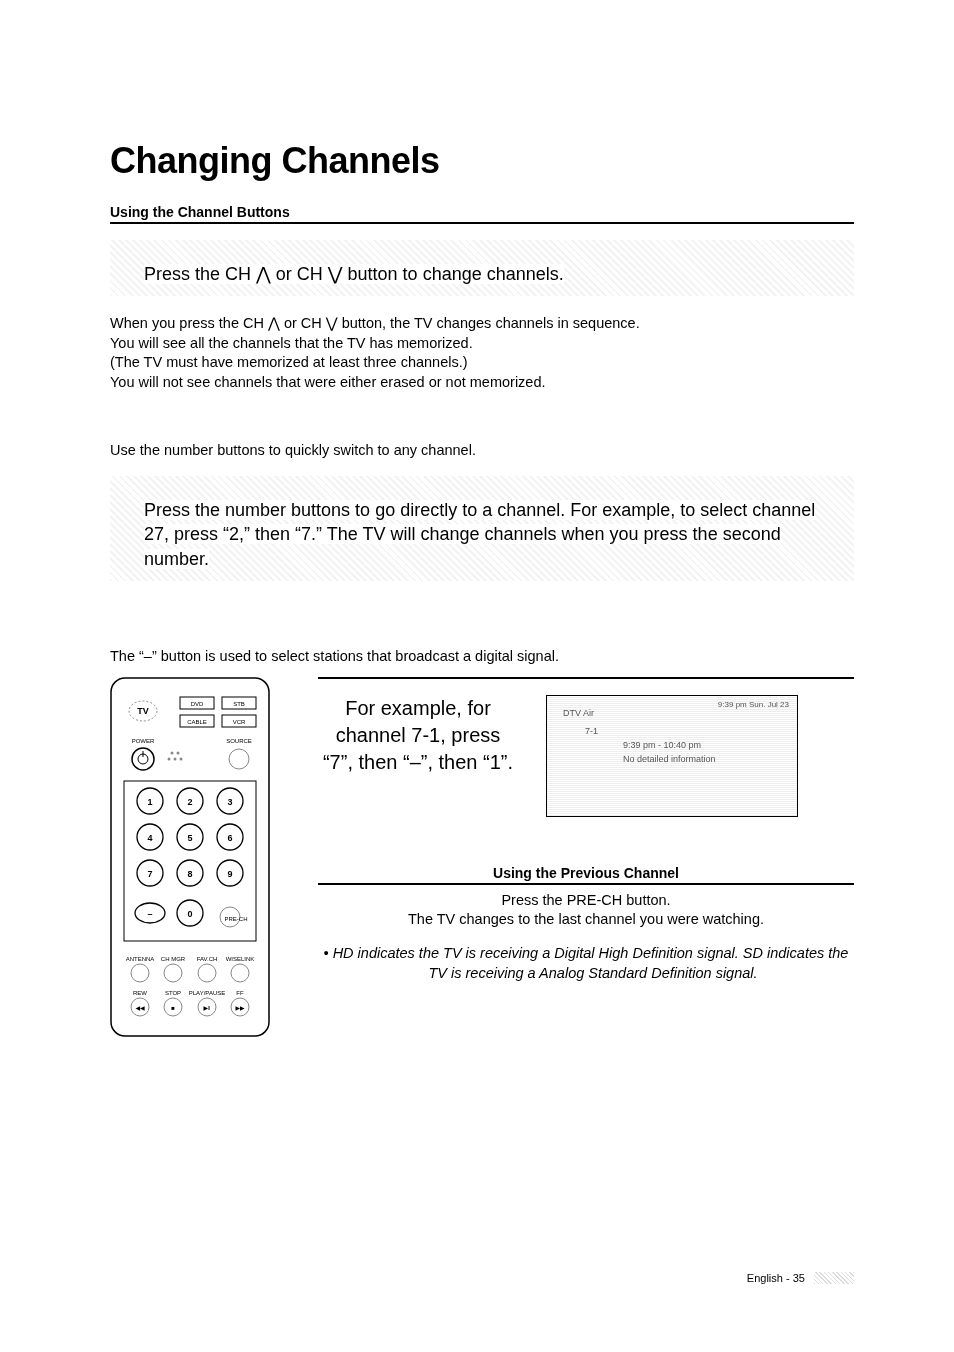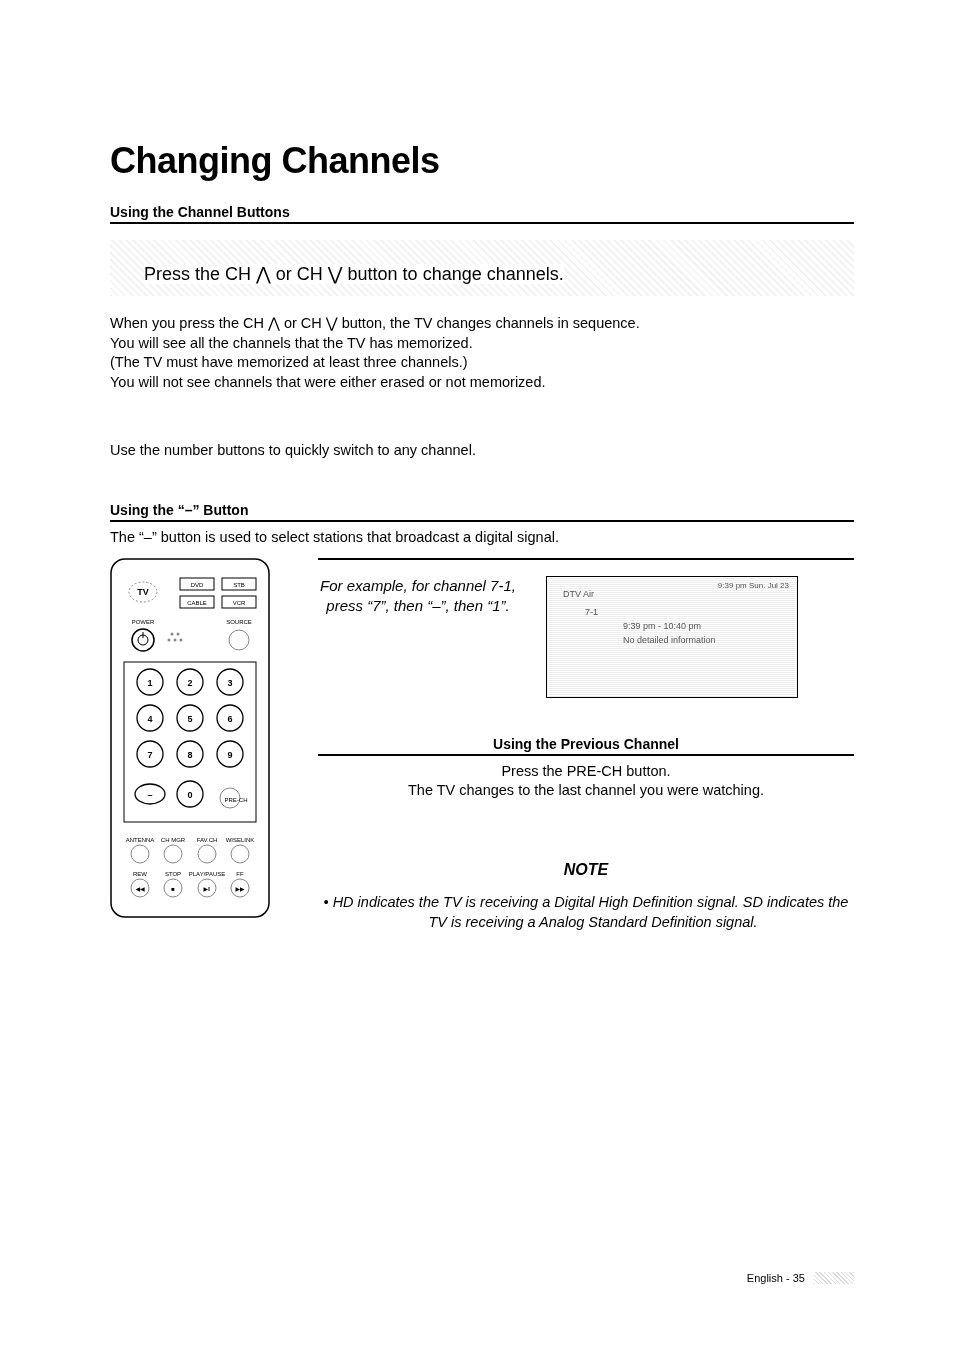--- a/index.html
+++ b/index.html
@@ -58,33 +58,32 @@
     margin-top: 10px;
     text-align: center;
   }
   .remote {
     width: 160px;
     flex: 0 0 160px;
   }
   .right-col {
     flex: 1;
   }
-  .right-col h2 { margin-top: 38px; }
+  .right-col h2 { margin-top: 48px; }
   .right-top {
     display: flex;
     gap: 28px;
     border-top: 2px solid #000;
     padding-top: 16px;
   }
   .right-top .txt {
-    font-size: 15px;
+    font-size: 20px;
     line-height: 1.35;
     max-width: 200px;
     font-weight: 300;
-    font-style: italic;
   }
   .osd {
     width: 250px;
     height: 120px;
     border: 1px solid #000;
     position: relative;
     background:
       repeating-linear-gradient(0deg, #eee 0 1px, #fff 1px 2px),
       repeating-linear-gradient(90deg, #eee 0 1px, #fff 1px 2px);
     font-size: 9px;
@@ -143,24 +142,26 @@
     <span class="inner">Press the CH  ⋀  or CH  ⋁  button to change channels.</span>
   </div>
   <p class="body-text" style="white-space:pre-line">When you press the CH  ⋀  or CH  ⋁  button, the TV changes channels in sequence.
 You will see all the channels that the TV has memorized.
 (The TV must have memorized at least three channels.)
 You will not see channels that were either erased or not memorized.</p>
 
   <div class="section-gap"></div>
 
   <p class="body-text">Use the number buttons to quickly switch to any channel.</p>
+  <div class="callout">
+    <span class="inner">Press the number buttons to go directly to a channel. For example, to select channel 27, press “2,” then “7.” The TV will change channels when you press the second number.</span>
+  </div>
 
   <div class="section-gap"></div>
 
-  <h2>Using the “–” Button</h2>
   <p class="body-text">The “–” button is used to select stations that broadcast a digital signal.</p>
 
   <div class="cols">
 
     <div class="remote">
       <svg viewBox="0 0 160 360">
         <rect x="1" y="1" width="158" height="358" rx="14" ry="14" fill="#fff" stroke="#000" stroke-width="1.5"></rect>
 
         <ellipse cx="33" cy="34" rx="14" ry="10" fill="#fff" stroke="#888" stroke-dasharray="2 2"></ellipse>
         <text class="rbtn-txt" x="33" y="37">TV</text>
@@ -250,21 +251,20 @@
           <span class="time">9:39 pm Sun. Jul 23</span>
           <span class="slot">9:39 pm - 10:40 pm</span>
           <span class="info">No detailed information</span>
         </div>
       </div>
 
       <h2>Using the Previous Channel</h2>
       <p class="body-text" style="white-space:pre-line">Press the PRE-CH button.
 The TV changes to the last channel you were watching.</p>
 
-      <div class="note-h">NOTE</div>
       <p class="note-body">
         •&nbsp;<span>HD indicates the TV is receiving a Digital High Definition signal. SD indicates the TV is receiving a Analog Standard Definition signal.</span>
       </p>
     </div>
   </div>
 
   <div class="footer">
     <span>English - 35</span>
     <span class="patch"></span>
   </div>

